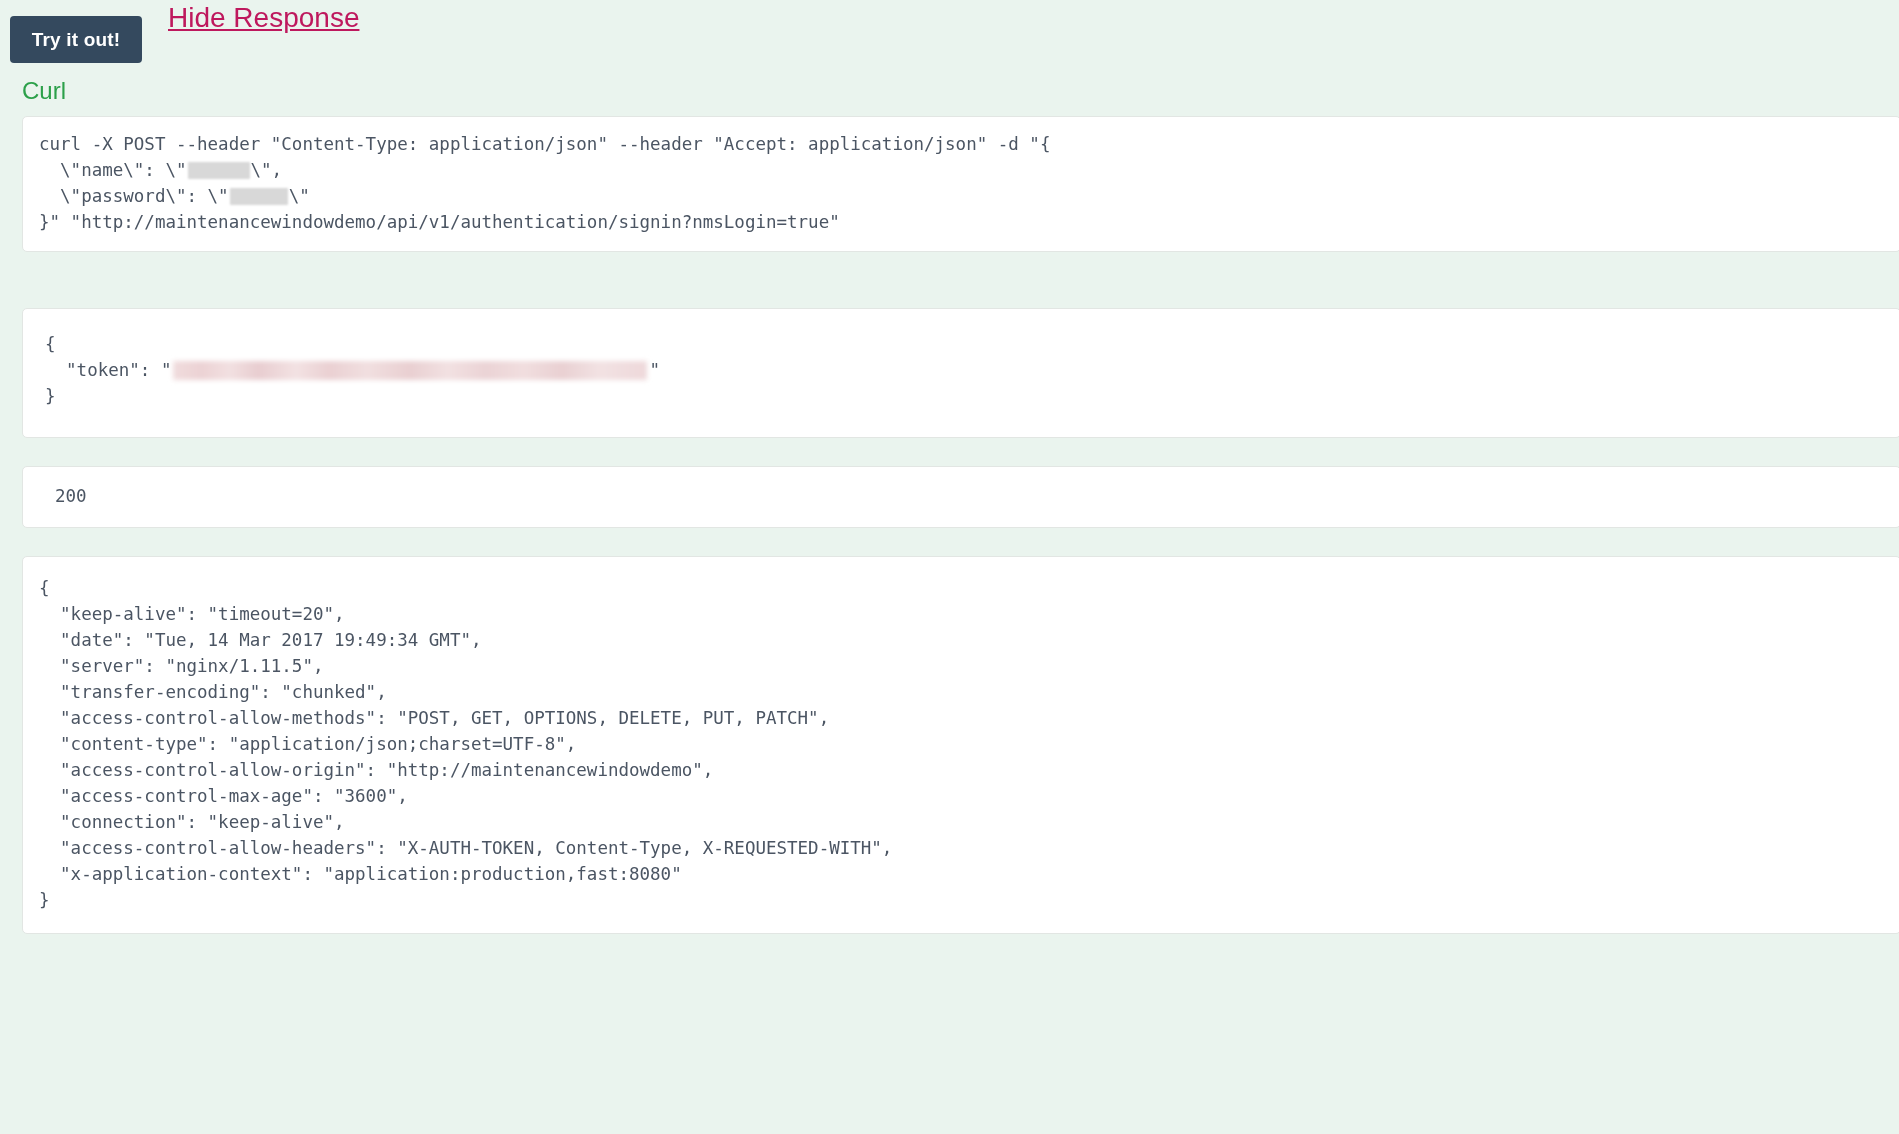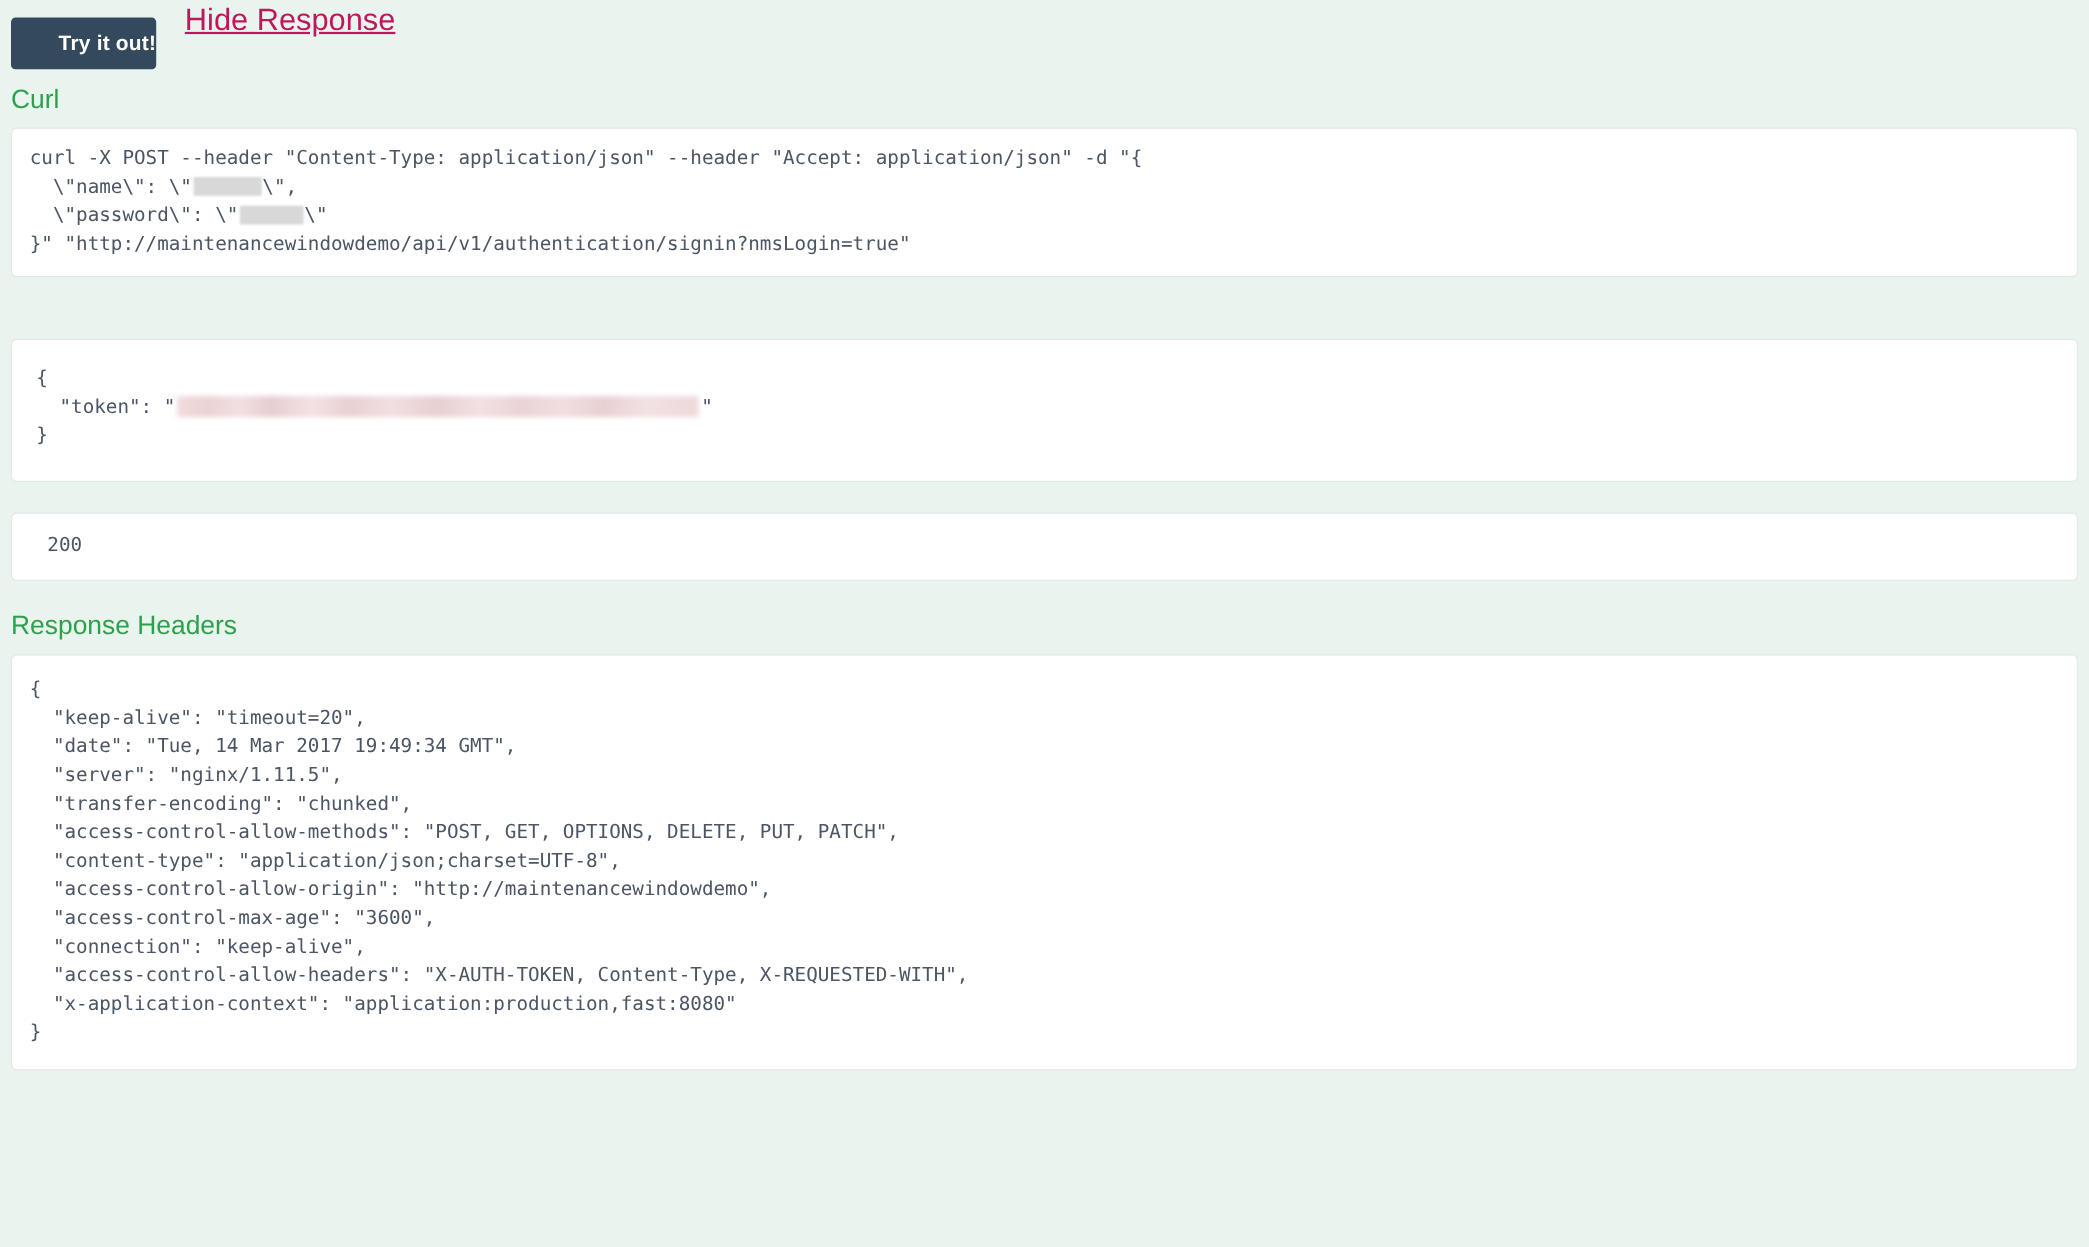--- a/index.html
+++ b/index.html
@@ -35,36 +35,36 @@
     background: #34495e;
     color: #ffffff;
     border: none;
     border-radius: 4px;
     font-family: "Liberation Sans", sans-serif;
     font-size: 19px;
     font-weight: bold;
     letter-spacing: .2px;
     cursor: pointer;
     line-height: 47px;
-    text-align: right;
+    text-align: center;
     padding: 0;
   }
   .hide-response {
     position: absolute;
     left: 158px;
     top: 2px;
     font-size: 28px;
     color: #be185d;
     text-decoration: underline;
     cursor: pointer;
     font-family: "Liberation Sans", sans-serif;
   }
 
   
-  .section { margin: 0 0 0 0; }
+  .section { margin: 0 0 0 12px; }
 
   .section-title {
     color: #2ca04a;
     font-size: 24px;
     font-weight: normal;
     margin: 0;
     padding: 0 0 12px 0;
     line-height: 1.1;
     font-family: "Liberation Sans", sans-serif;
   }
@@ -164,21 +164,20 @@
 
   <div class="section">
     <div class="panel panel-code">
       <pre class="code">200</pre>
     </div>
   </div>
 
   <div class="gap-sm"></div>
 
   <div class="section">
-    <div class="section-title">Response Headers</div>
     <div class="panel panel-head">
       <pre class="code">{
   "keep-alive": "timeout=20",
   "date": "Tue, 14 Mar 2017 19:49:34 GMT",
   "server": "nginx/1.11.5",
   "transfer-encoding": "chunked",
   "access-control-allow-methods": "POST, GET, OPTIONS, DELETE, PUT, PATCH",
   "content-type": "application/json;charset=UTF-8",
   "access-control-allow-origin": "http://maintenancewindowdemo",
   "access-control-max-age": "3600",

